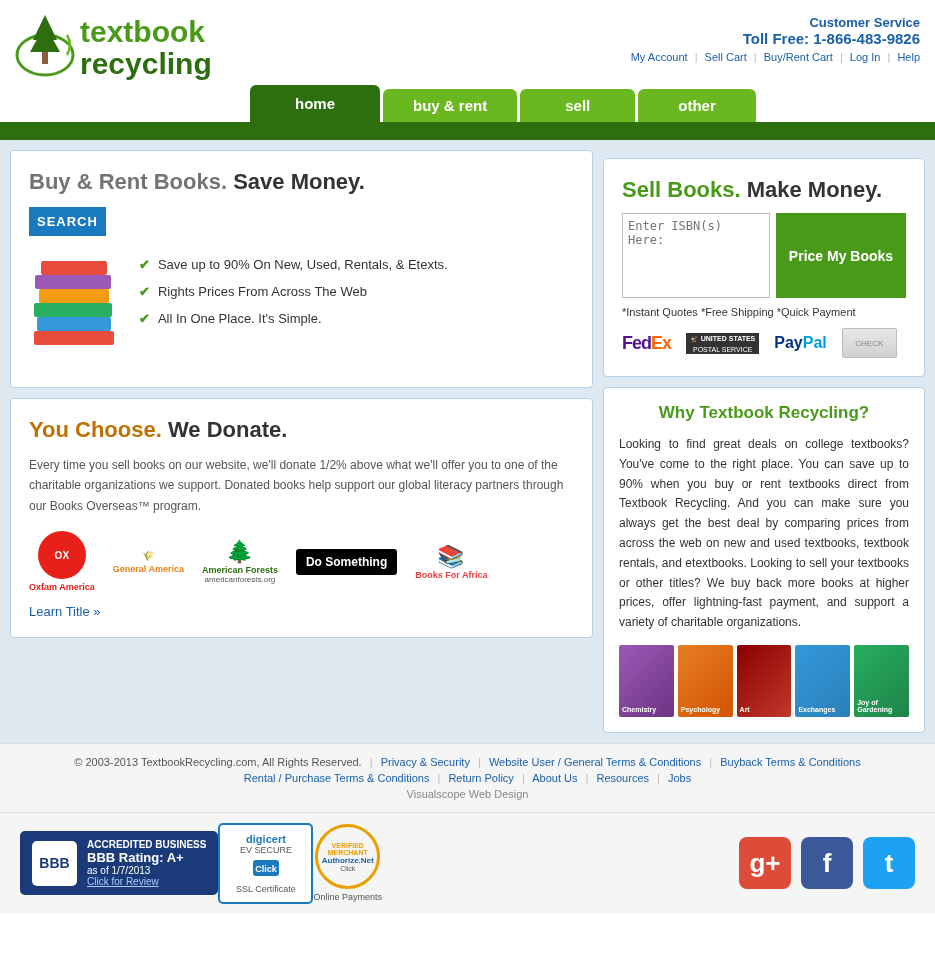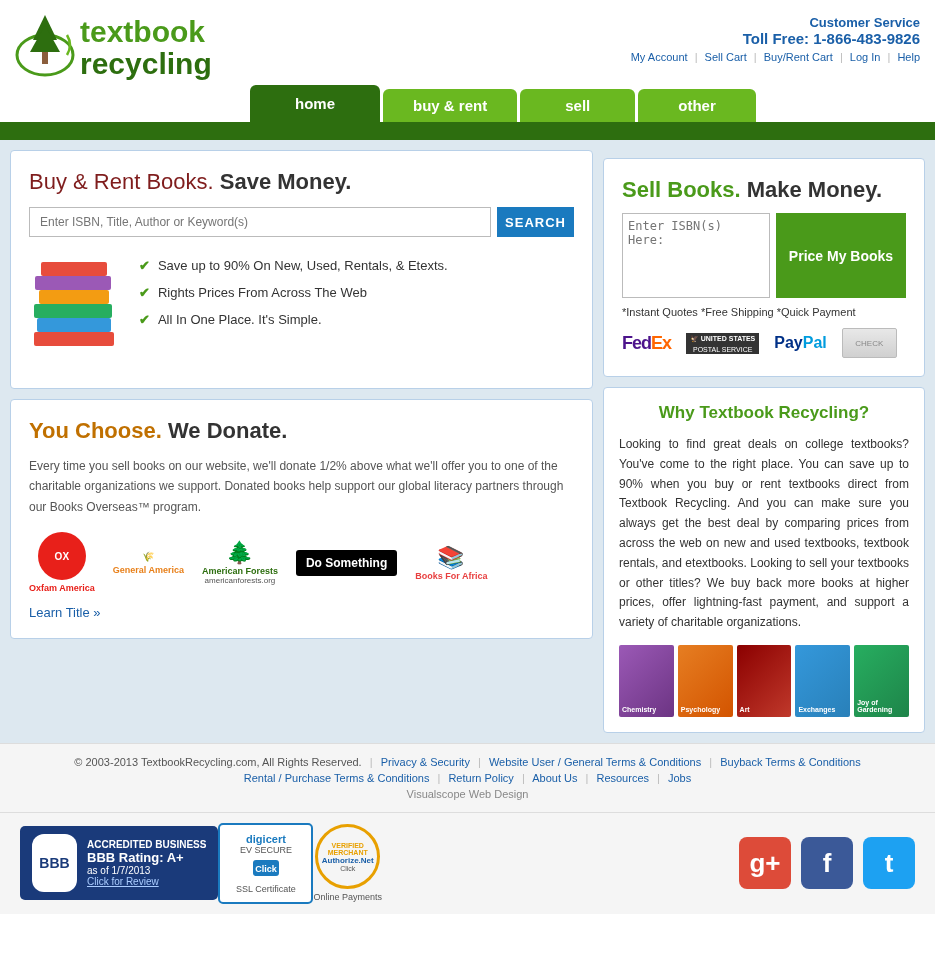--- a/index.html
+++ b/index.html
@@ -49,24 +49,23 @@
 </div>
 
 <div style="background:#2d6e0f; height:18px; width:100%;"></div>
 
 <div style="display:flex; gap:10px; padding:10px; background:#dde8f0; min-height:600px;">
 
   <div style="flex:1; display:flex; flex-direction:column; gap:10px;">
 
     <div style="background:#fff; border:1px solid #b8d0e8; border-radius:4px; padding:18px;">
       <div style="font-size:22px; margin-bottom:12px;">
-        <span style="color:#7f1d1d; font-weight:normal;">Buy &amp; Rent Books.</span><span style="color:#333; font-weight:bold;"> Save Money.</span>
+        <span style="color:#737373; font-weight:bold;">Buy &amp; Rent Books.</span><span style="color:#333; font-weight:bold;"> Save Money.</span>
       </div>
       <div style="display:flex; gap:6px; margin-bottom:15px;">
-        <input type="text" style="flex: 1 1 0%; padding: 7px 10px; border: 1px solid rgb(187, 187, 187); font-size: 12px; color: rgb(170, 170, 170);" placeholder="Enter ISBN, Title, Author or Keyword(s)">
         <button style="background:#1a7abf; color:#fff; font-weight:bold; font-size:13px; padding:7px 8px; border:none; cursor:pointer; letter-spacing:1px;">SEARCH</button>
       </div>
       <div style="display:flex; align-items:flex-start;">
 
         <div style="width:95px; margin-right:15px; flex-shrink:0;">
           <svg width="90" height="115" viewBox="0 0 90 115">
             <rect x="5" y="80" width="80" height="14" rx="2" fill="#e74c3c"></rect>
             <rect x="8" y="66" width="74" height="14" rx="2" fill="#3498db"></rect>
             <rect x="5" y="52" width="78" height="14" rx="2" fill="#27ae60"></rect>
             <rect x="10" y="38" width="70" height="14" rx="2" fill="#f39c12"></rect>
@@ -191,21 +190,21 @@
     <a href="#" style="color:#1a5fa8; text-decoration:none;">Resources</a>
     <span style="color:#bbb; margin:0 5px;">|</span>
     <a href="#" style="color:#1a5fa8; text-decoration:none;">Jobs</a>
   </div>
   <div style="font-size:11px; color:#888;">Visualscope Web Design</div>
 </div>
 
 <div style="background:#f5f5f5; padding:10px 20px; display:flex; align-items:center; justify-content:space-between; border-top:1px solid #ddd;">
 
   <div style="background:#1a3a7a; color:#fff; padding:8px 12px; border-radius:5px; display:flex; align-items:center; gap:10px; cursor:pointer;">
-    <div style="background:#fff; border-radius:12px; width:45px; height:58px; display:flex; align-items:center; justify-content:center; color:#1a3a7a; font-weight:900; font-size:14px;">BBB</div>
+    <div style="background:#fff; border-radius:5px; width:45px; height:45px; display:flex; align-items:center; justify-content:center; color:#1a3a7a; font-weight:900; font-size:14px;">BBB</div>
     <div>
       <div style="font-size:10px; font-weight:bold;">ACCREDITED BUSINESS</div>
       <div style="font-size:13px; font-weight:bold;">BBB Rating: A+</div>
       <div style="font-size:10px;">as of 1/7/2013</div>
       <div style="font-size:10px; color:#aaccff; text-decoration:underline;">Click for Review</div>
     </div>
   </div>
 
   <div style="background:#fff; border:2px solid #1a7abf; border-radius:5px; padding:8px 12px; text-align:center; cursor:pointer; width:95px;">
     <div style="font-size:11px; font-weight:bold; color:#1a7abf;">digicert</div>

